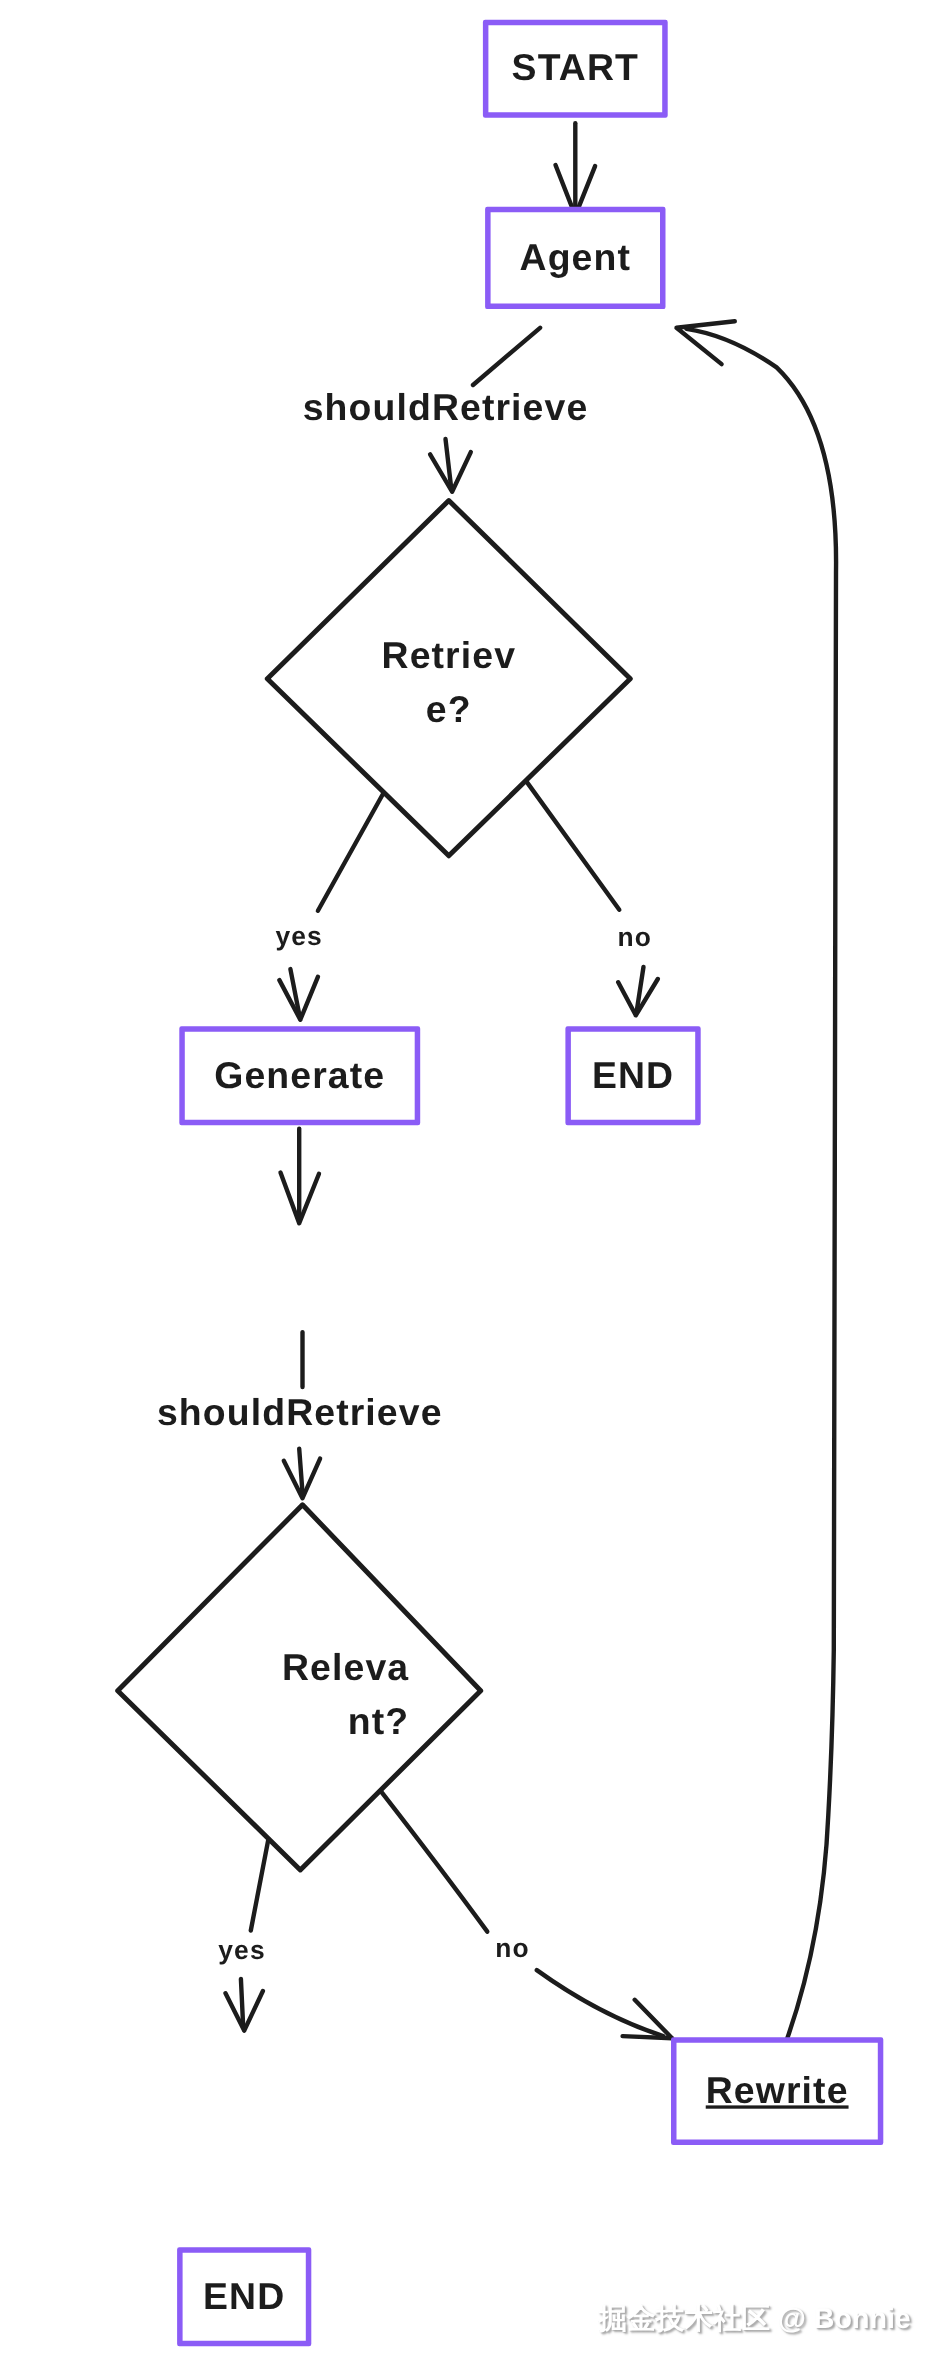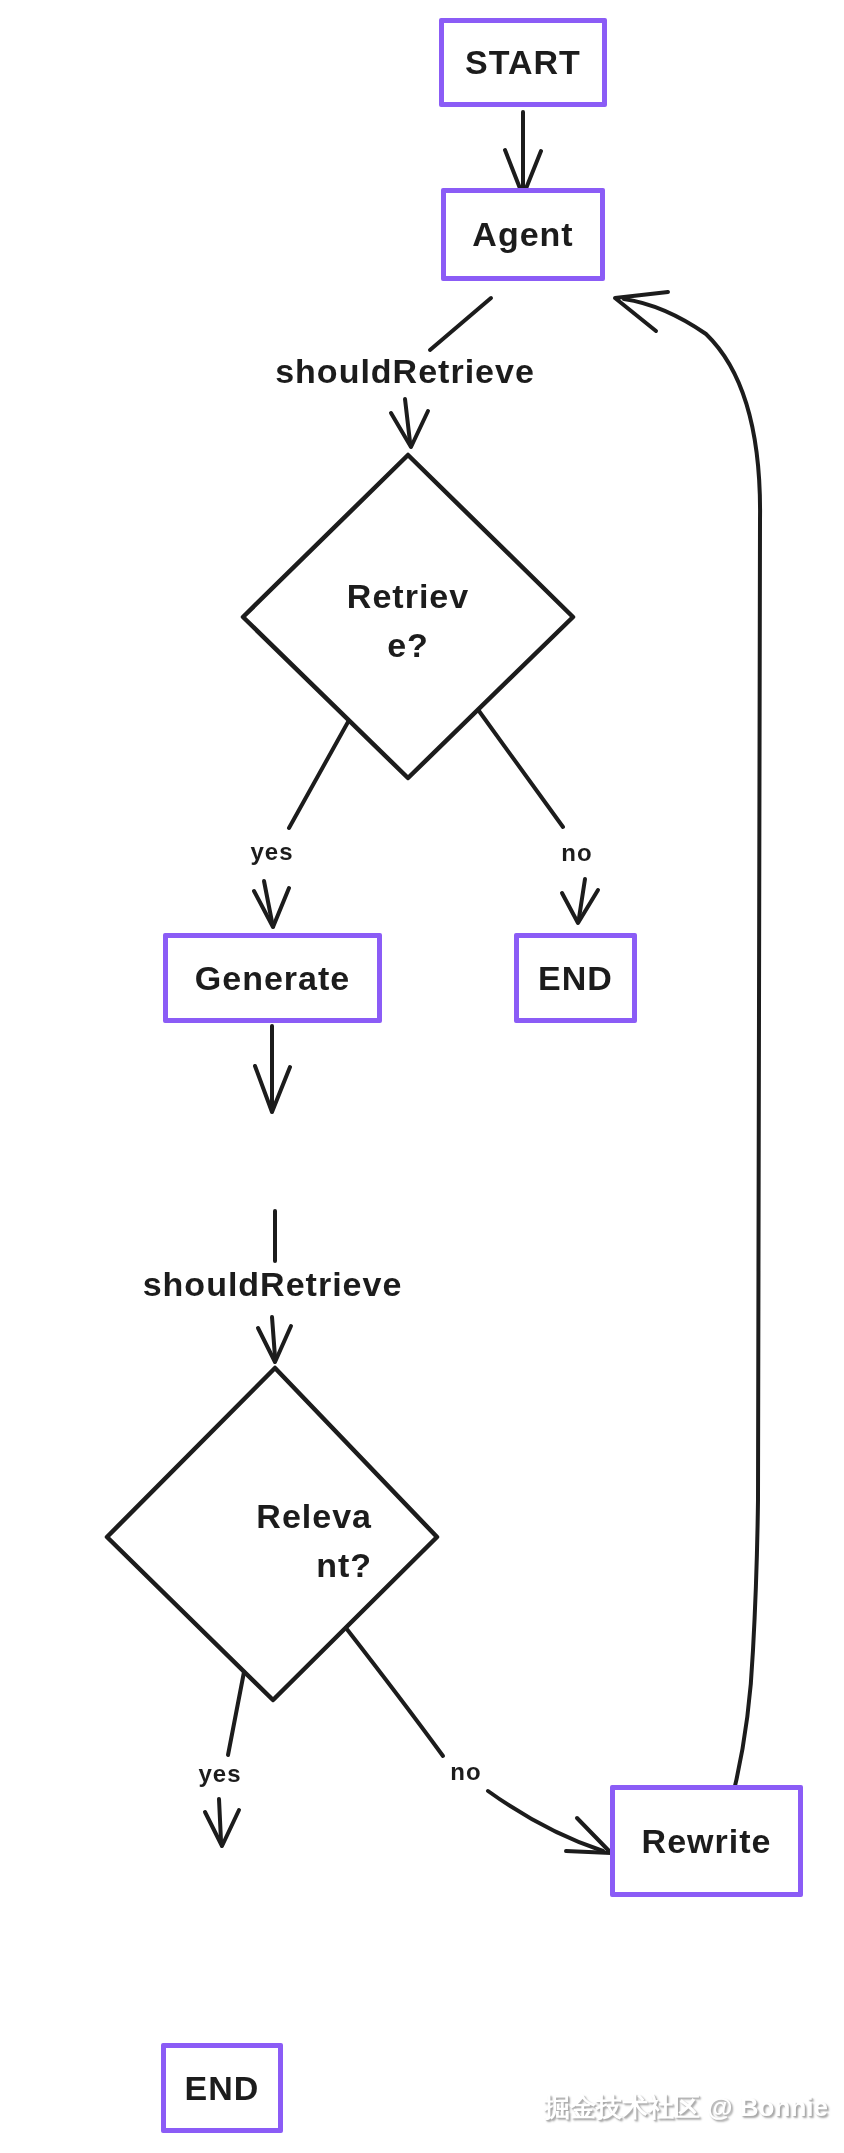--- a/index.html
+++ b/index.html
@@ -76,21 +76,21 @@
   <div class="box" style="left:439px;top:18px;width:168px;height:89px;">START</div>
 
   <div class="box" style="left:441px;top:188px;width:164px;height:93px;">Agent</div>
 
   <div class="box" style="left:163px;top:933px;width:219px;height:90px;">Generate</div>
 
   <div class="box" style="left:514px;top:933px;width:123px;height:90px;">END</div>
 
 
 
-  <div class="box" style="left:610px;top:1785px;width:193px;height:112px;">Rewrite</div>
+  <div class="box" style="left:610px;top:1852px;width:193px;height:98px;text-decoration:underline;">Rewrite</div>
 
   <div class="box" style="left:161px;top:2043px;width:122px;height:90px;">END</div>
 
   <div class="diamond-label" style="left:308px;top:572px;width:200px;">
     <span>Retriev</span>
     <span>e?</span>
   </div>
 
   <div class="diamond-label" style="left:172px;top:1492px;width:200px;text-align:right;">
     <span>Releva</span>

